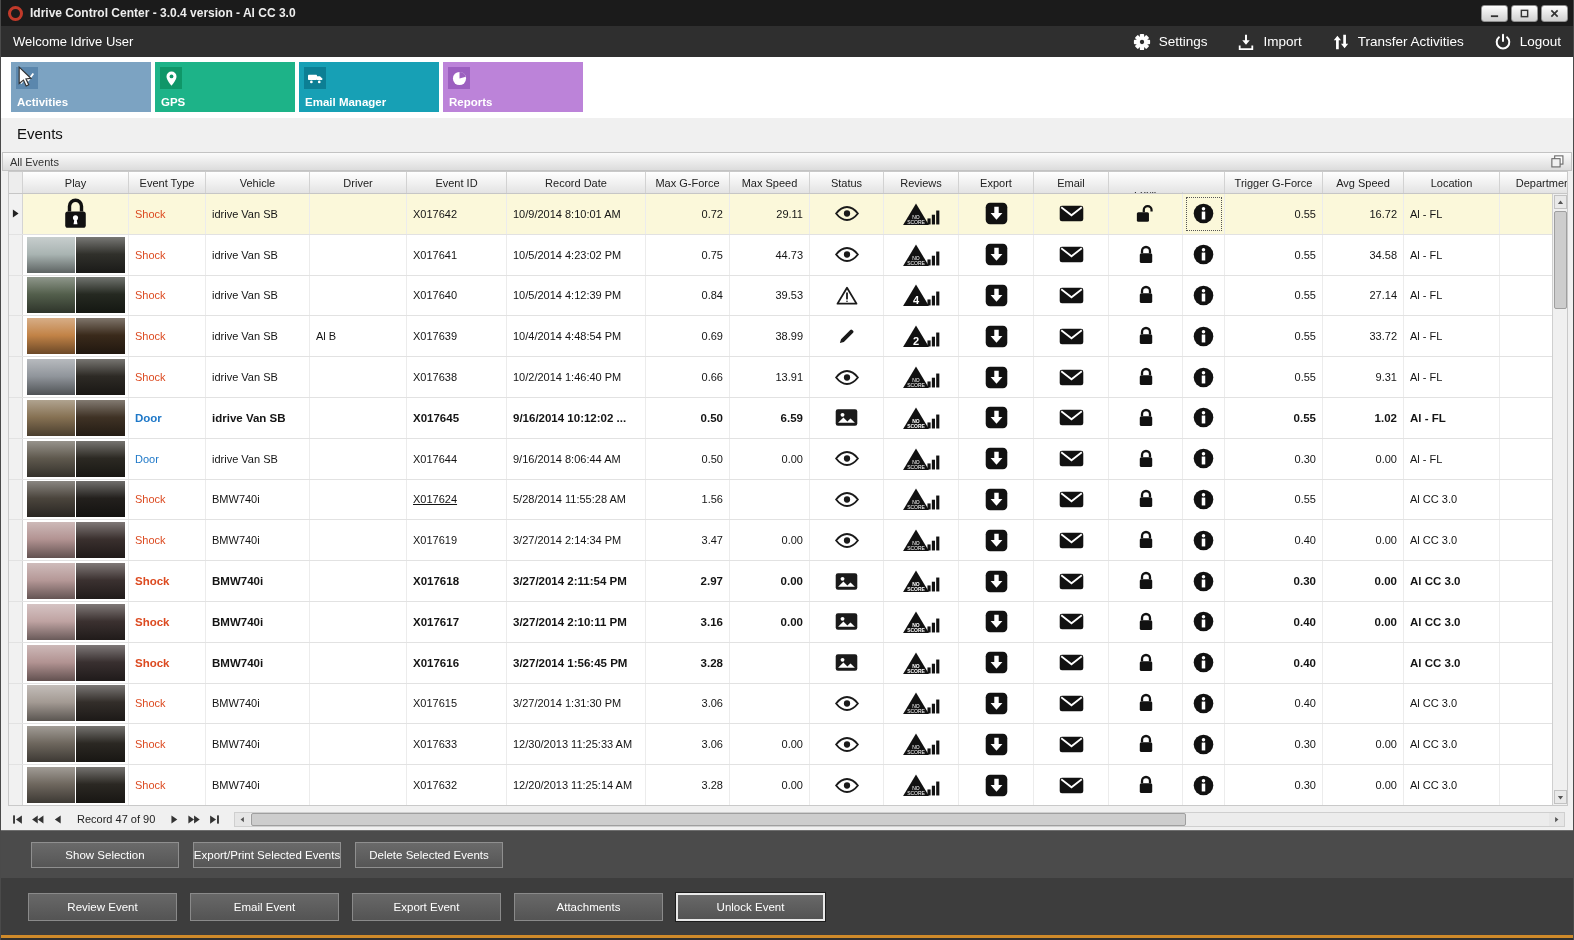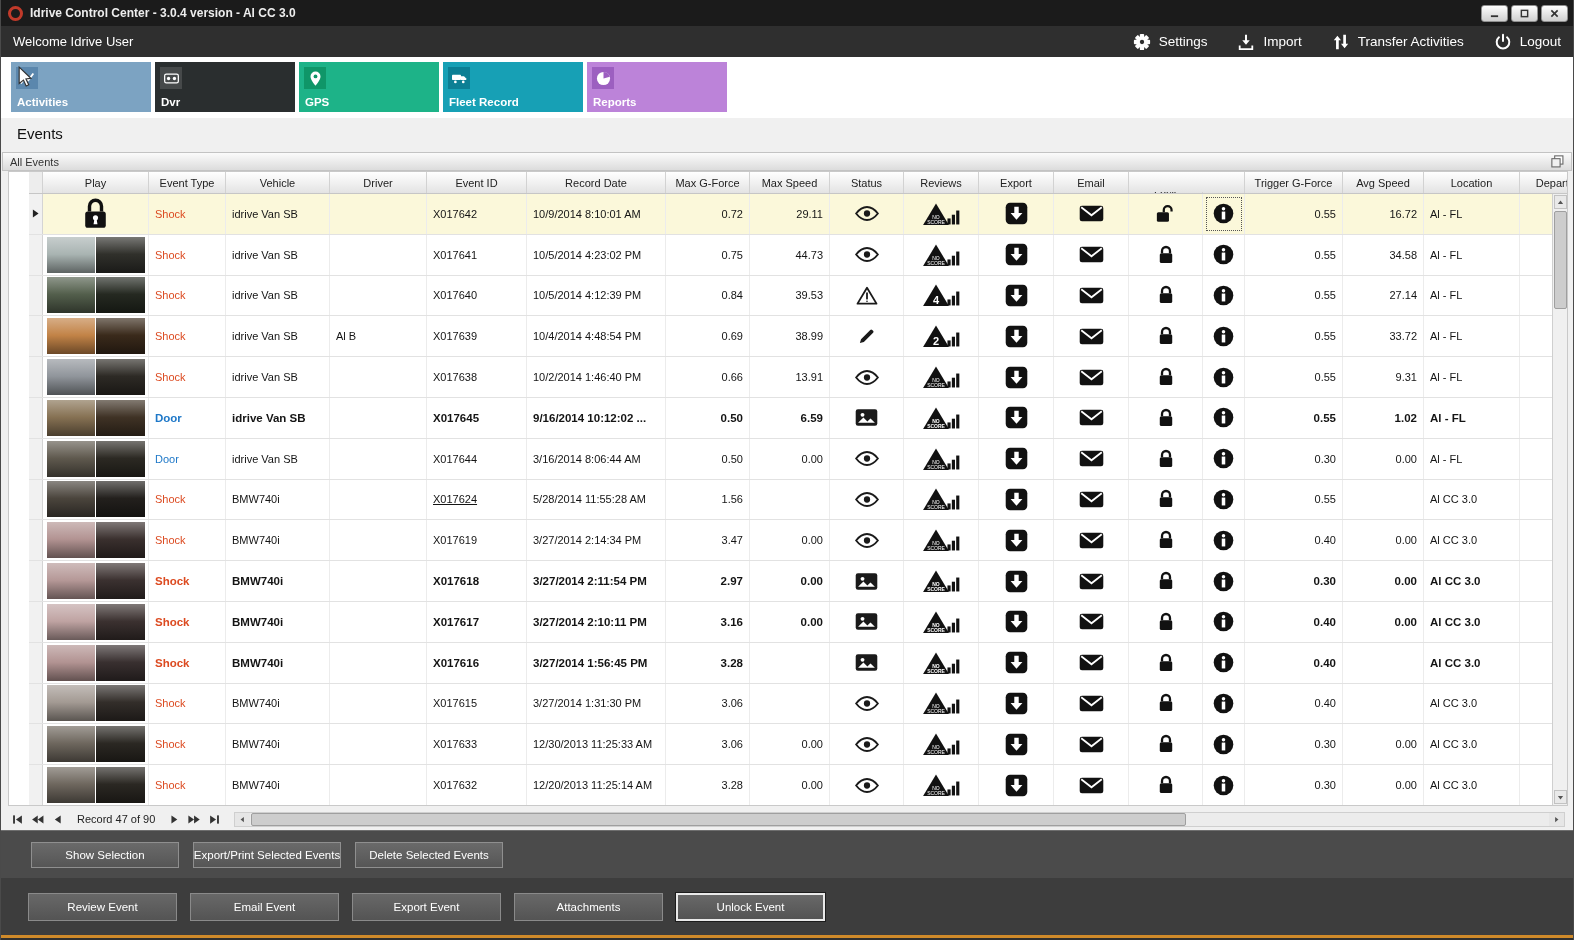--- a/index.html
+++ b/index.html
@@ -40,21 +40,21 @@
   .content { position:absolute; top:118px; left:0; right:0; height:712px; background:#f0f0f0; }
   .page-heading { position:absolute; top:7px; left:16px; font-size:15px; color:#111; }
   .group-bar { position:absolute; top:34px; left:1px; right:1px; height:19px;
     background:linear-gradient(#fbfbfb,#dcdcdc); border:1px solid #c3c3c3;
     display:flex; align-items:center; padding:0 7px; font-size:11px; color:#333; }
   .group-icon { margin-left:auto; width:13px; height:13px; }
   .group-icon svg { width:13px; height:13px; }
 
   
   .grid { position:absolute; top:53px; left:7px; width:1560px; height:635px; background:#ffffff;
-    border:1px solid #c9c9c9; overflow:hidden;padding-left:20px; }
+    border:1px solid #c9c9c9; overflow:hidden; }
   .ghead { display:flex; height:22px; background:linear-gradient(#ffffff,#e3e3e3); border-bottom:1px solid #c6c6c6; width:1585px; }
   .gh { flex:none; border-right:1px solid #d2d2d2; display:flex; align-items:center; justify-content:center;
     font-size:11px; color:#222; overflow:hidden; white-space:nowrap; }
   .gh.indicator-h { width:14px; background:#ededed; }
   .gbody { width:1585px; }
   .row { display:flex; height:40.8px; background:#fff; border-bottom:1px solid #e2e2e2; }
   .row.selected { background:#fbf8da; }
   .row.bold .cell, .row.bold .etype { font-weight:bold; font-size:11.5px; }
   .indicator { width:14px; flex:none; background:#f1f1f1; border-right:1px solid #d4d4d4;
     display:flex; align-items:center; justify-content:center; }
@@ -192,49 +192,39 @@
 
   <div class="tabstrip">
       <div class="tile" style="background: rgb(124, 163, 194);">
         <span class="iconbox" style="background:#5b87ad">
           <svg viewBox="0 0 18 14" fill="none" stroke="#fff" stroke-width="2.2">
             <path d="M1 13L6 6l4 3 6-8"></path>
           </svg>
         </span>
         <span class="label">Activities</span>
       </div>
-      <div class="tile" style="background: rgb(42, 46, 47);">
-        <span class="iconbox" style="background:#46494a">
-          <svg viewBox="0 0 18 12">
-            <rect x="0.8" y="0.8" width="16.4" height="10.4" rx="2" fill="none" stroke="#fff" stroke-width="1.5"></rect>
-            <circle cx="5.5" cy="6" r="2" fill="#fff"></circle>
-            <circle cx="12.5" cy="6" r="2" fill="#fff"></circle>
-          </svg>
-        </span>
-        <span class="label">Dvr</span>
-      </div>
       <div class="tile" style="background: rgb(29, 179, 136);">
         <span class="iconbox" style="background:#0f9668">
           <svg viewBox="0 0 14 18">
             <path d="M7 .5a6 6 0 0 1 6 6c0 4.5-6 11-6 11s-6-6.5-6-11a6 6 0 0 1 6-6z" fill="#fff"></path>
             <circle cx="7" cy="6.5" r="2.3" fill="#0f9668"></circle>
           </svg>
         </span>
         <span class="label">GPS</span>
       </div>
       <div class="tile" style="background: rgb(23, 160, 181);">
         <span class="iconbox" style="background:#0c7f94">
           <svg viewBox="0 0 20 14" fill="#fff">
             <rect y="2" width="12" height="7" rx="1"></rect>
             <path d="M12 4h4l3 3v2h-7z"></path>
             <circle cx="4.5" cy="11.5" r="1.8"></circle>
             <circle cx="15" cy="11.5" r="1.8"></circle>
           </svg>
         </span>
-        <span class="label">Fleet Record</span>
+        <span class="label">Email Manager</span>
       </div>
       <div class="tile" style="background: rgb(188, 131, 217);">
         <span class="iconbox" style="background:#9c5fc0">
           <svg viewBox="0 0 16 16">
             <circle cx="8" cy="8" r="7" fill="#fff"></circle>
             <path d="M8 8V1a7 7 0 0 1 6.8 5.2z" fill="#9c5fc0"></path>
           </svg>
         </span>
         <span class="label">Reports</span>
       </div>
@@ -753,21 +743,21 @@
                 <i style="background:linear-gradient(180deg,rgb(151,147,140) 0%,#5f594e 48%,rgb(52,49,43) 100%)"></i>
                 <i style="background:linear-gradient(180deg,rgb(118,116,112) 0%,#2c2923 48%,rgb(24,23,19) 100%)"></i>
               </span>
             </div>
             <div class="cell" style="width: 77px;">
               <span class="etype door">Door</span>
             </div>
             <div class="cell" style="width: 104px;">idrive Van SB</div>
             <div class="cell" style="width: 97px;"></div>
             <div class="cell" style="width: 100px;">X017644</div>
-            <div class="cell" style="width: 139px;">3/16/2014 8:06:44 AM</div>
+            <div class="cell" style="width: 139px;">9/16/2014 8:06:44 AM</div>
             <div class="cell num" style="width: 84px;">0.50</div>
             <div class="cell num" style="width: 80px;">0.00</div>
             <div class="cell center" style="width: 74px;">
               <span class="sicon">
                 <svg viewBox="0 0 26 16" style="width:24px">
                   <path d="M13 1C7 1 2.6 6.2 1.2 8 2.6 9.8 7 15 13 15s10.4-5.2 11.8-7C23.4 6.2 19 1 13 1z" fill="none" stroke="currentColor" stroke-width="2"></path>
                   <circle cx="13" cy="8" r="3.4" fill="currentColor"></circle>
                 </svg>
               </span>
             </div>

